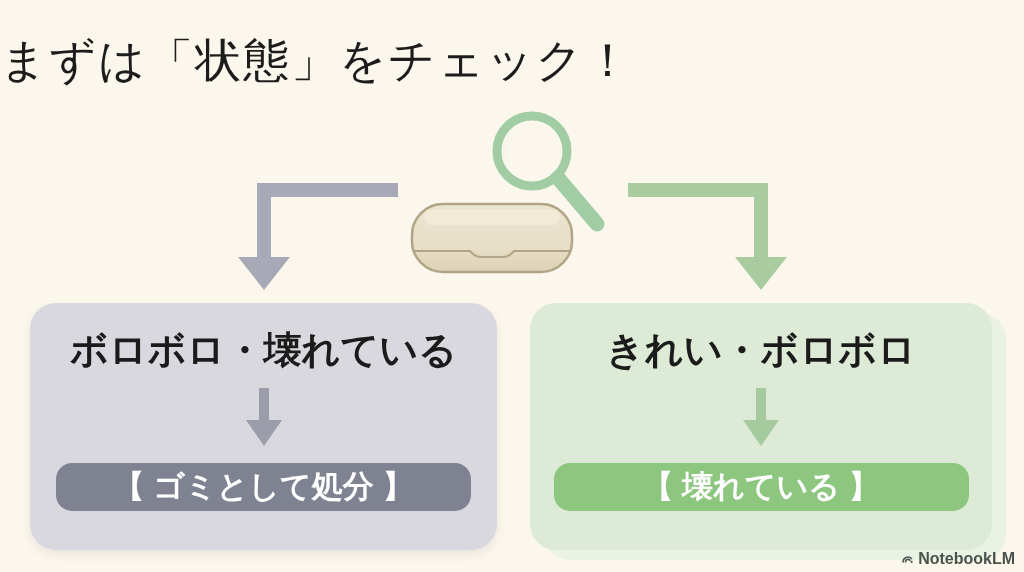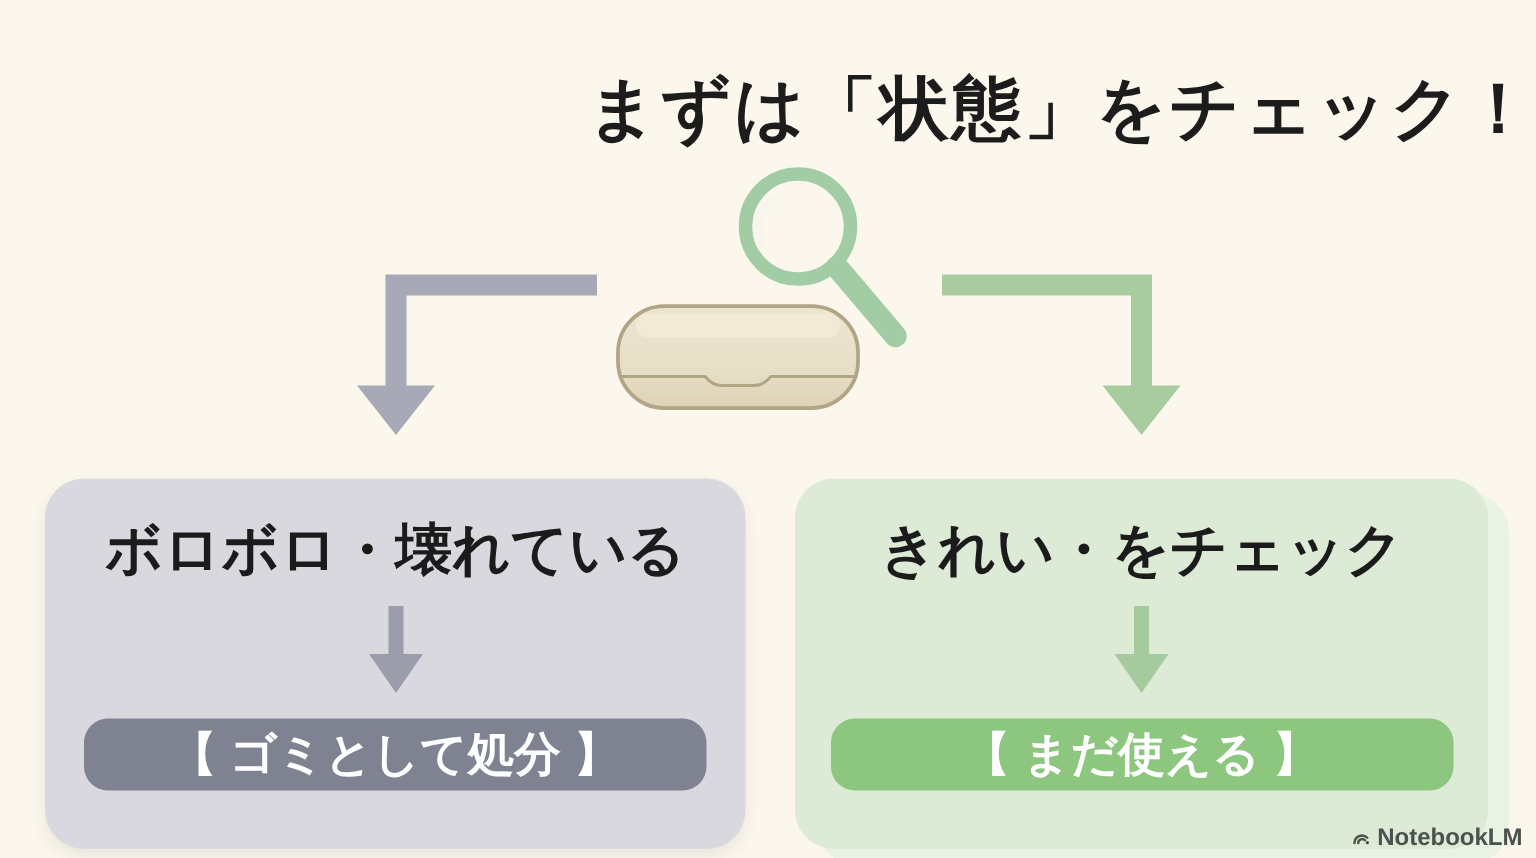--- a/index.html
+++ b/index.html
@@ -11,44 +11,43 @@
   .stage {
     position: relative;
     width: 1024px;
     height: 572px;
     background: #fbf7ec;
     overflow: hidden;
   }
   
   .title {
     position: absolute;
-    top: 42px;
+    top: 30px;
     left: 0;
     width: 100%;
-    text-align: right;
+    text-align: left;
     font-size: 46px;
-    font-weight: 700;
+    font-weight: 400;
     color: #1c1c1c;
     letter-spacing: 2px;
   }
   
   .magnifier { position: absolute; left: 468px; top: 102px; }
   .case-illo { position: absolute; left: 408px; top: 198px; }
   
   .branch-arrows { position: absolute; left: 0; top: 0; }
   
   .card {
     position: absolute;
     top: 303px;
     height: 247px;
     border-radius: 26px;
     display: flex;
     flex-direction: column;
     align-items: center;
-    margin-top: 16px;
   }
   .card-left {
     left: 30px;
     width: 467px;
     background: #d9d8df;
     box-shadow: 0 5px 10px rgba(90, 90, 110, 0.10);
   }
   .card-right {
     left: 530px;
     width: 462px;
@@ -125,26 +124,26 @@
   <div class="card card-left">
     <div class="condition">ボロボロ・壊れている</div>
     <svg class="mini-arrow" width="40" height="62" viewBox="0 0 40 62">
       <rect x="15" y="0" width="10" height="33" fill="#9b9eaa"></rect>
       <polygon points="2,32 38,32 20,58" fill="#9b9eaa"></polygon>
     </svg>
     <div class="action-btn action-left">【 ゴミとして処分 】</div>
   </div>
 
   <div class="card card-right">
-    <div class="condition">きれい・をチェック</div>
+    <div class="condition">きれい・ボロボロ</div>
     <svg class="mini-arrow" width="40" height="62" viewBox="0 0 40 62">
       <rect x="15" y="0" width="10" height="33" fill="#a5ca9d"></rect>
       <polygon points="2,32 38,32 20,58" fill="#a5ca9d"></polygon>
     </svg>
-    <div class="action-btn action-right">【 まだ使える 】</div>
+    <div class="action-btn action-right">【 壊れている 】</div>
   </div>
 
   <div class="watermark">
     <svg width="13" height="13" viewBox="0 0 13 13">
       <path d="M 2 9 A 5 5 0 0 1 10.5 5.5" fill="none" stroke="#49524c" stroke-width="1.6" stroke-linecap="round"></path>
       <path d="M 4.5 9 A 2.6 2.6 0 0 1 9 7.2" fill="none" stroke="#49524c" stroke-width="1.6" stroke-linecap="round"></path>
       <circle cx="10.6" cy="8.8" r="1.1" fill="#49524c"></circle>
     </svg>
     <span>NotebookLM</span>
   </div>

